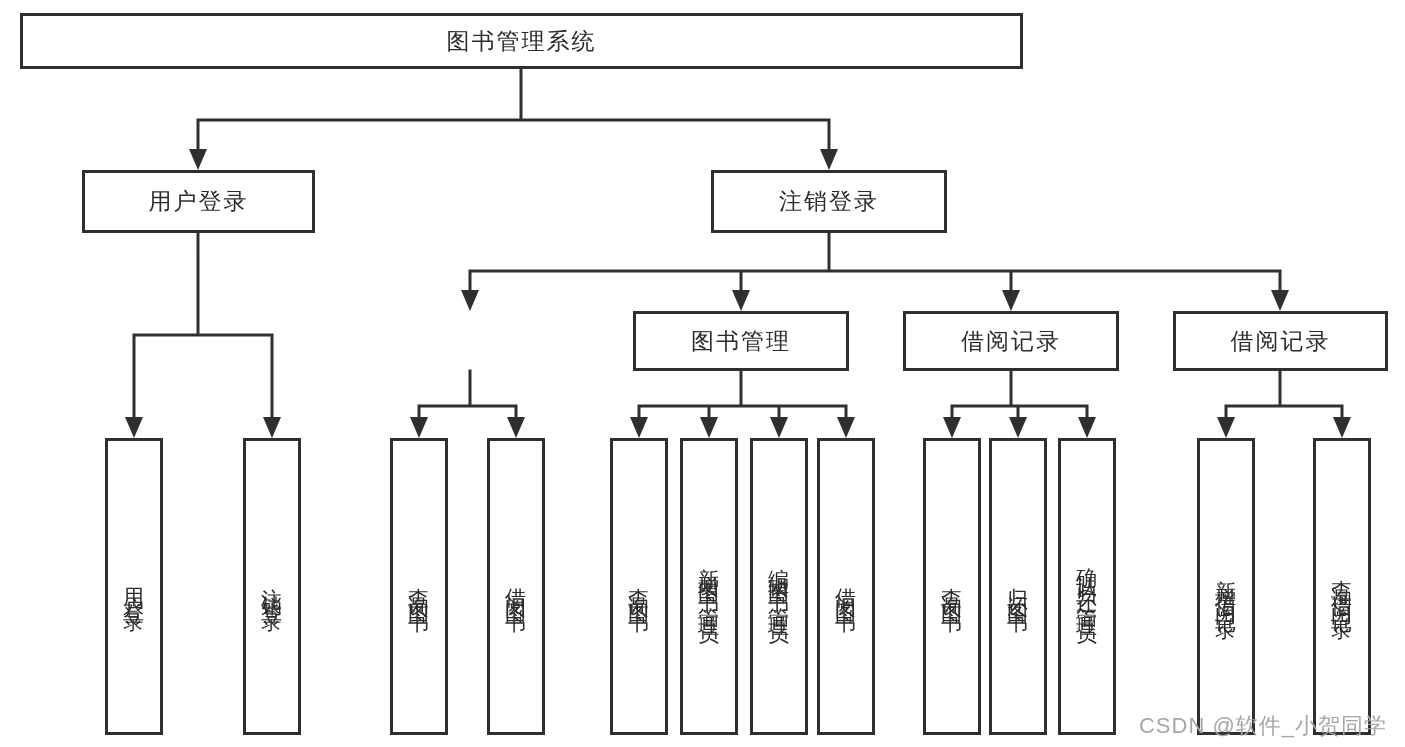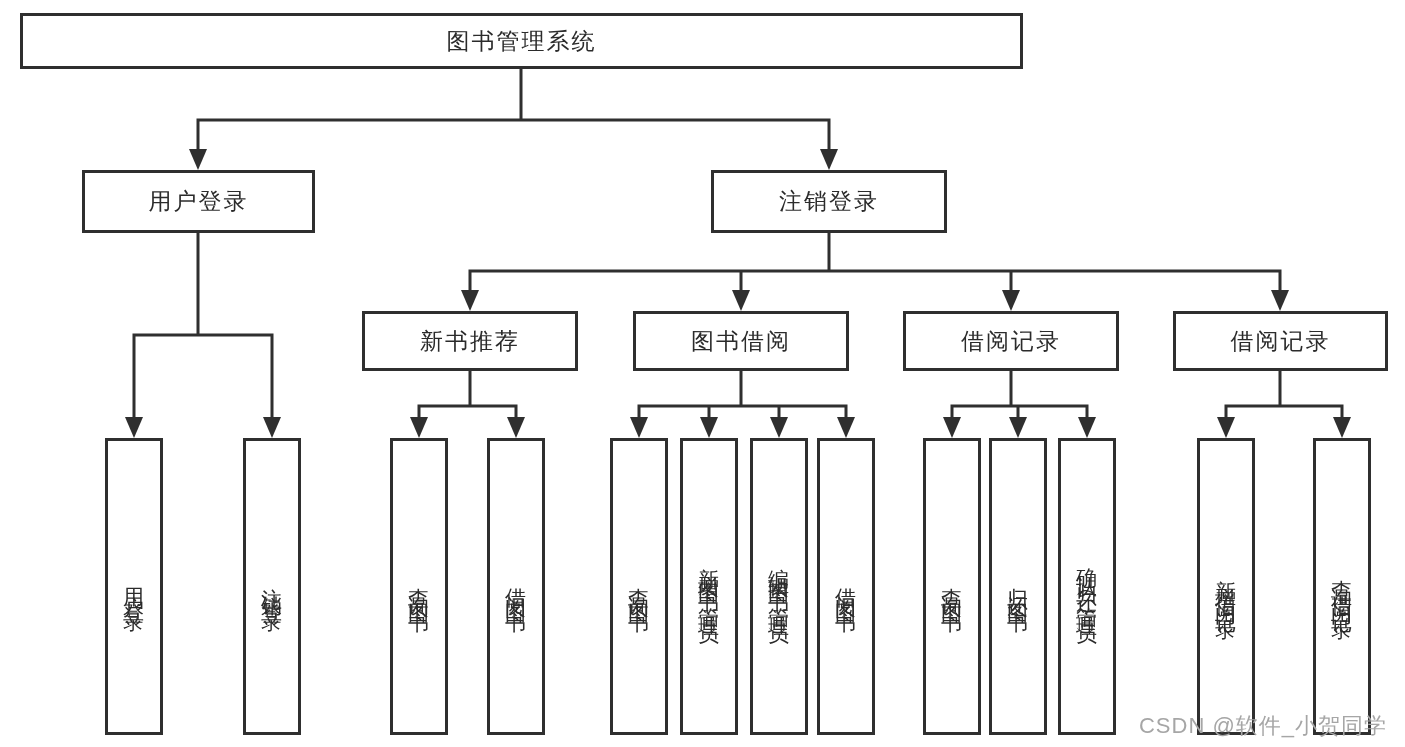--- a/index.html
+++ b/index.html
@@ -91,25 +91,22 @@
     <span class="lbl">图书管理系统</span>
   </div>
 
   <div class="box" style="left:82px;top:170px;width:233px;height:63px;">
     <span class="lbl">用户登录</span>
   </div>
   <div class="box" style="left:711px;top:170px;width:236px;height:63px;">
     <span class="lbl">注销登录</span>
   </div>
 
-  <div class="box" style="left:362px;top:311px;width:216px;height:60px;">
-    <span class="lbl">新书推荐</span>
-  </div>
   <div class="box" style="left:633px;top:311px;width:216px;height:60px;">
-    <span class="lbl">图书借阅</span>
+    <span class="lbl">图书管理</span>
   </div>
   <div class="box" style="left:903px;top:311px;width:216px;height:60px;">
     <span class="lbl">借阅记录</span>
   </div>
   <div class="box" style="left:1173px;top:311px;width:215px;height:60px;">
     <span class="lbl">借阅记录</span>
   </div>
 
   <div class="box leaf" style="left:105px;">
     <span class="lbl">用户登录</span>

